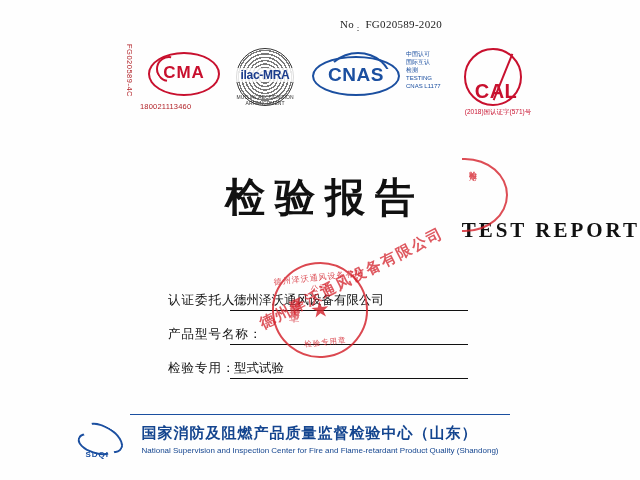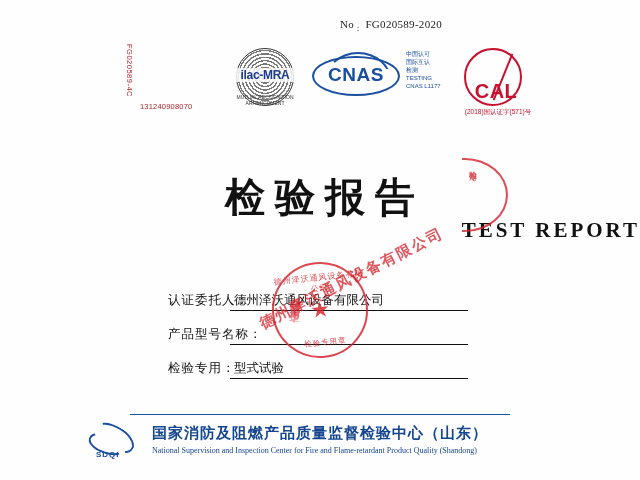--- a/index.html
+++ b/index.html
@@ -437,38 +437,43 @@
     font-weight: bold;
     color: #14458f;
     letter-spacing: 1px;
     white-space: nowrap;
   }
   .footer-en {
     margin-top: 3px;
     font-size: 8px;
     color: #14458f;
     white-space: nowrap;
-    font-family: Liberation Serif, serif;
+    font-family: Liberation Sans, sans-serif;
   }
 </style>
 </head>
 <body>
 
 <div class="page">
 
   <div class="report-no">
     <span>No</span><span class="sub">：</span>
     <span>FG020589-2020</span>
   </div>
 
   <div class="logo-band">
 
     <div class="side-code">FG020589-4C</div>
-    <div class="side-code2">131240908070</div>
-
+    <div class="side-code2">180021113460</div>
+
+    <div class="logo logo-cma">
+      <div class="cma-oval"></div>
+      <div class="cma-swoosh"></div>
+      <div class="cma-text">CMA</div>
+    </div>
 
     <div class="logo logo-ilac">
       <div class="ilac-circle"></div>
       <div class="ilac-band">ilac-MRA</div>
       <div class="ilac-sub">MUTUAL RECOGNITION ARRANGEMENT</div>
     </div>
 
     <div class="logo logo-cnas">
       <div class="cnas-ellipse"></div>
       <div class="cnas-arc"></div>

